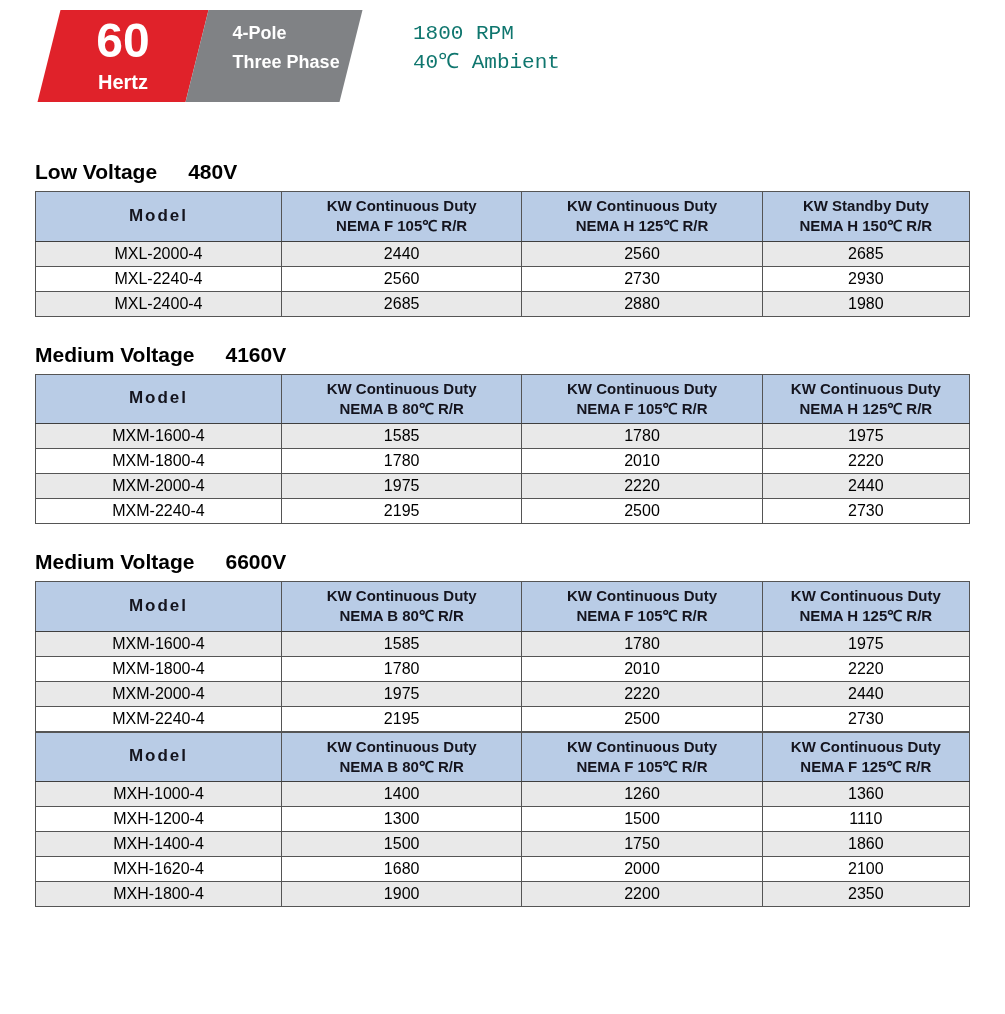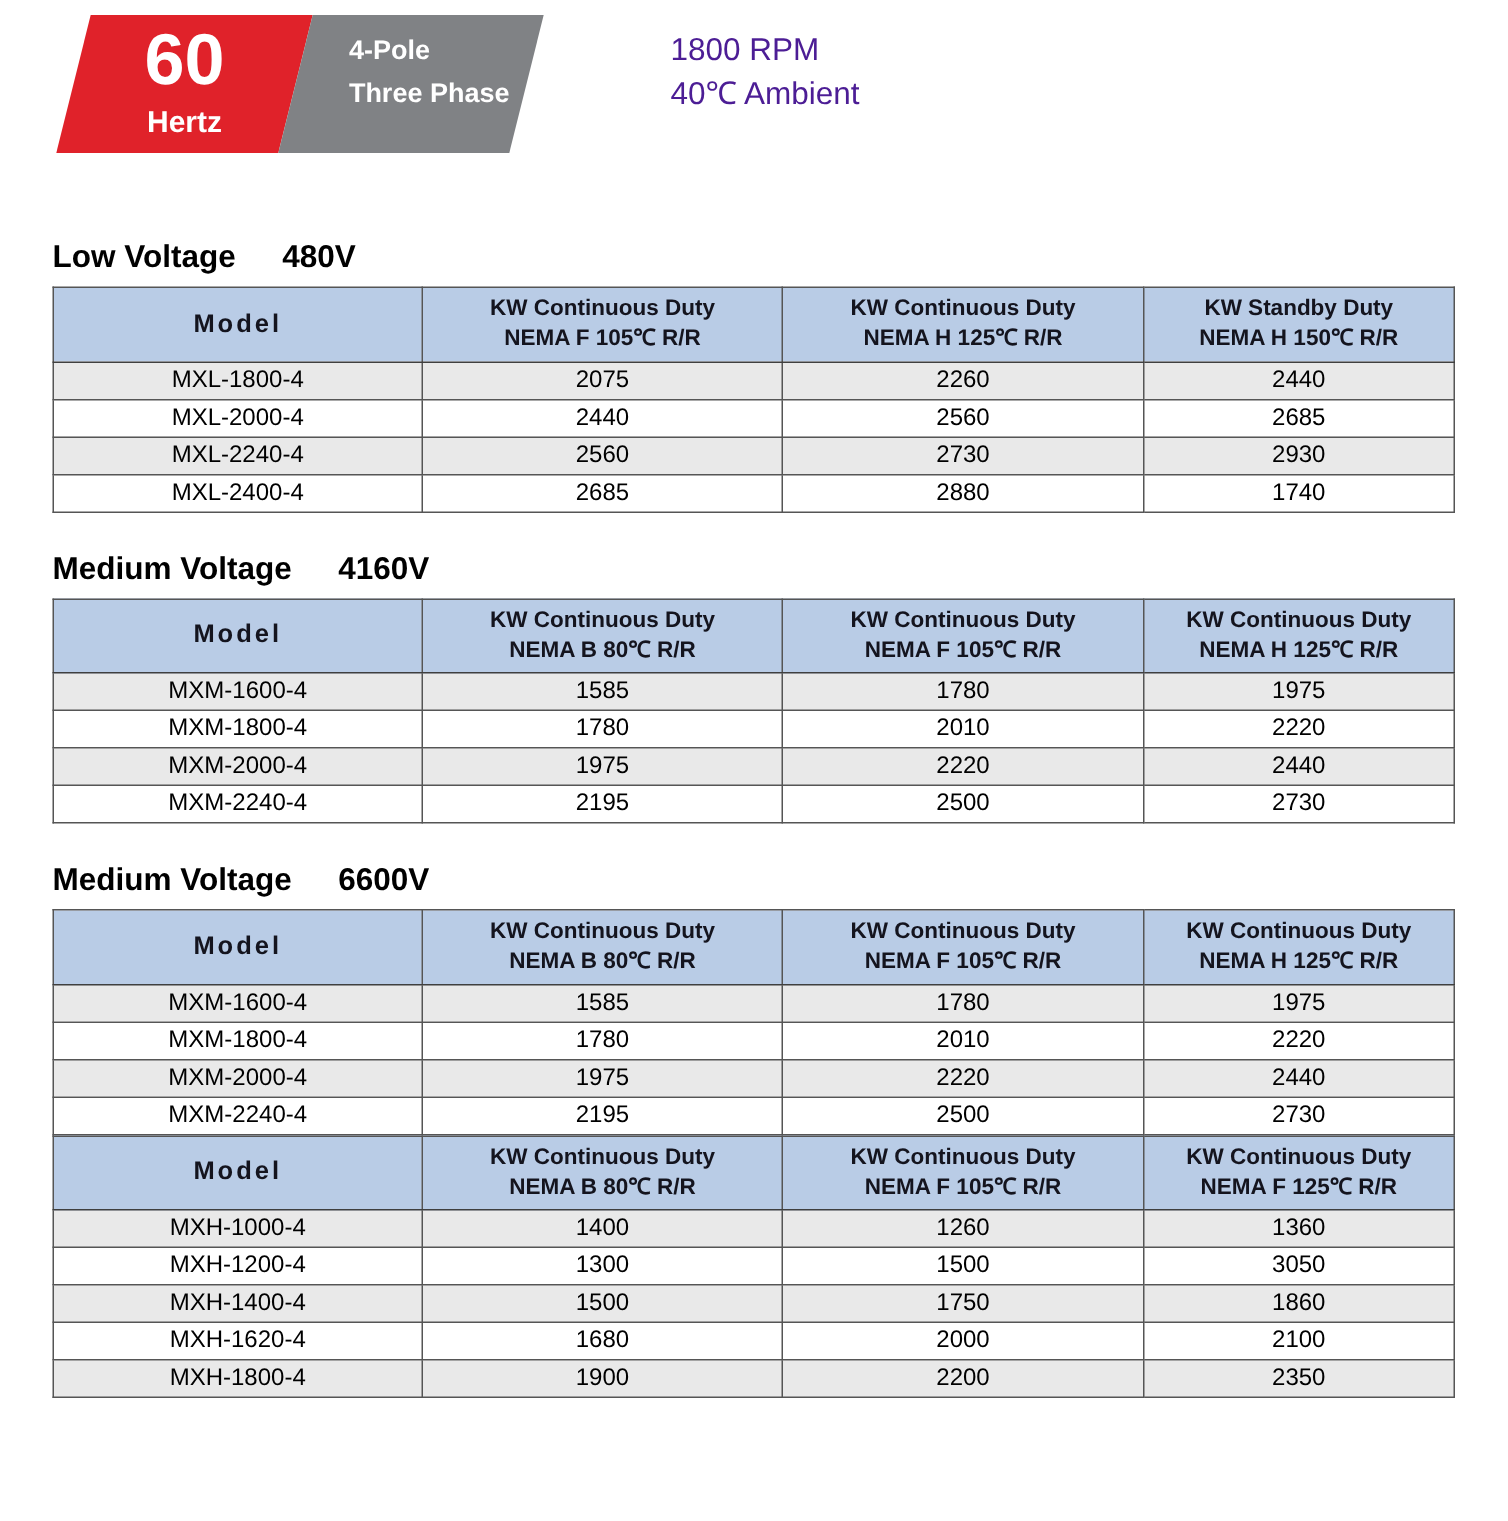--- a/index.html
+++ b/index.html
@@ -66,25 +66,26 @@
   }
   .pole-label, .phase-label {
     font-size: 18px;
     font-weight: bold;
     color: #ffffff;
     line-height: 1.2;
   }
   .phase-label { margin-top: 7px; }
 
   .spec-lines {
-    margin-left: 96px;
+    margin-left: 62px;
     padding-top: 10px;
     font-size: 21px;
-    color: #4c1d95;
+    color: #0f766e;
     line-height: 1.38;
+    font-family: Liberation Mono, monospace;
   }
 
   
   .section-title {
     font-size: 21px;
     font-weight: bold;
     color: #000000;
     margin: 0 0 7px 0;
   }
   .section + .section .section-title {
@@ -163,42 +164,36 @@
         <thead>
           <tr>
             <th>Model</th>
             <th>KW Continuous Duty<br>NEMA F  105℃ R/R</th>
             <th>KW Continuous Duty<br>NEMA H  125℃ R/R</th>
             <th>KW Standby Duty<br>NEMA H  150℃ R/R</th>
           </tr>
         </thead>
         <tbody>
           <tr>
-            <td>MXL-1800-4</td>
-            <td>2075</td>
-            <td>2260</td>
-            <td>2440</td>
-          </tr>
-          <tr>
             <td>MXL-2000-4</td>
             <td>2440</td>
             <td>2560</td>
             <td>2685</td>
           </tr>
           <tr>
             <td>MXL-2240-4</td>
             <td>2560</td>
             <td>2730</td>
             <td>2930</td>
           </tr>
           <tr>
             <td>MXL-2400-4</td>
             <td>2685</td>
             <td>2880</td>
-            <td>1740</td>
+            <td>1980</td>
           </tr>
         </tbody>
       </table>
   </div>
 
   <div class="section">
     <h2 class="section-title"><span>Medium Voltage</span><span class="voltage">4160V</span></h2>
     <table class="ratings">
         <thead>
           <tr>
@@ -291,21 +286,21 @@
           <tr>
             <td>MXH-1000-4</td>
             <td>1400</td>
             <td>1260</td>
             <td>1360</td>
           </tr>
           <tr>
             <td>MXH-1200-4</td>
             <td>1300</td>
             <td>1500</td>
-            <td>3050</td>
+            <td>1110</td>
           </tr>
           <tr>
             <td>MXH-1400-4</td>
             <td>1500</td>
             <td>1750</td>
             <td>1860</td>
           </tr>
           <tr>
             <td>MXH-1620-4</td>
             <td>1680</td>

